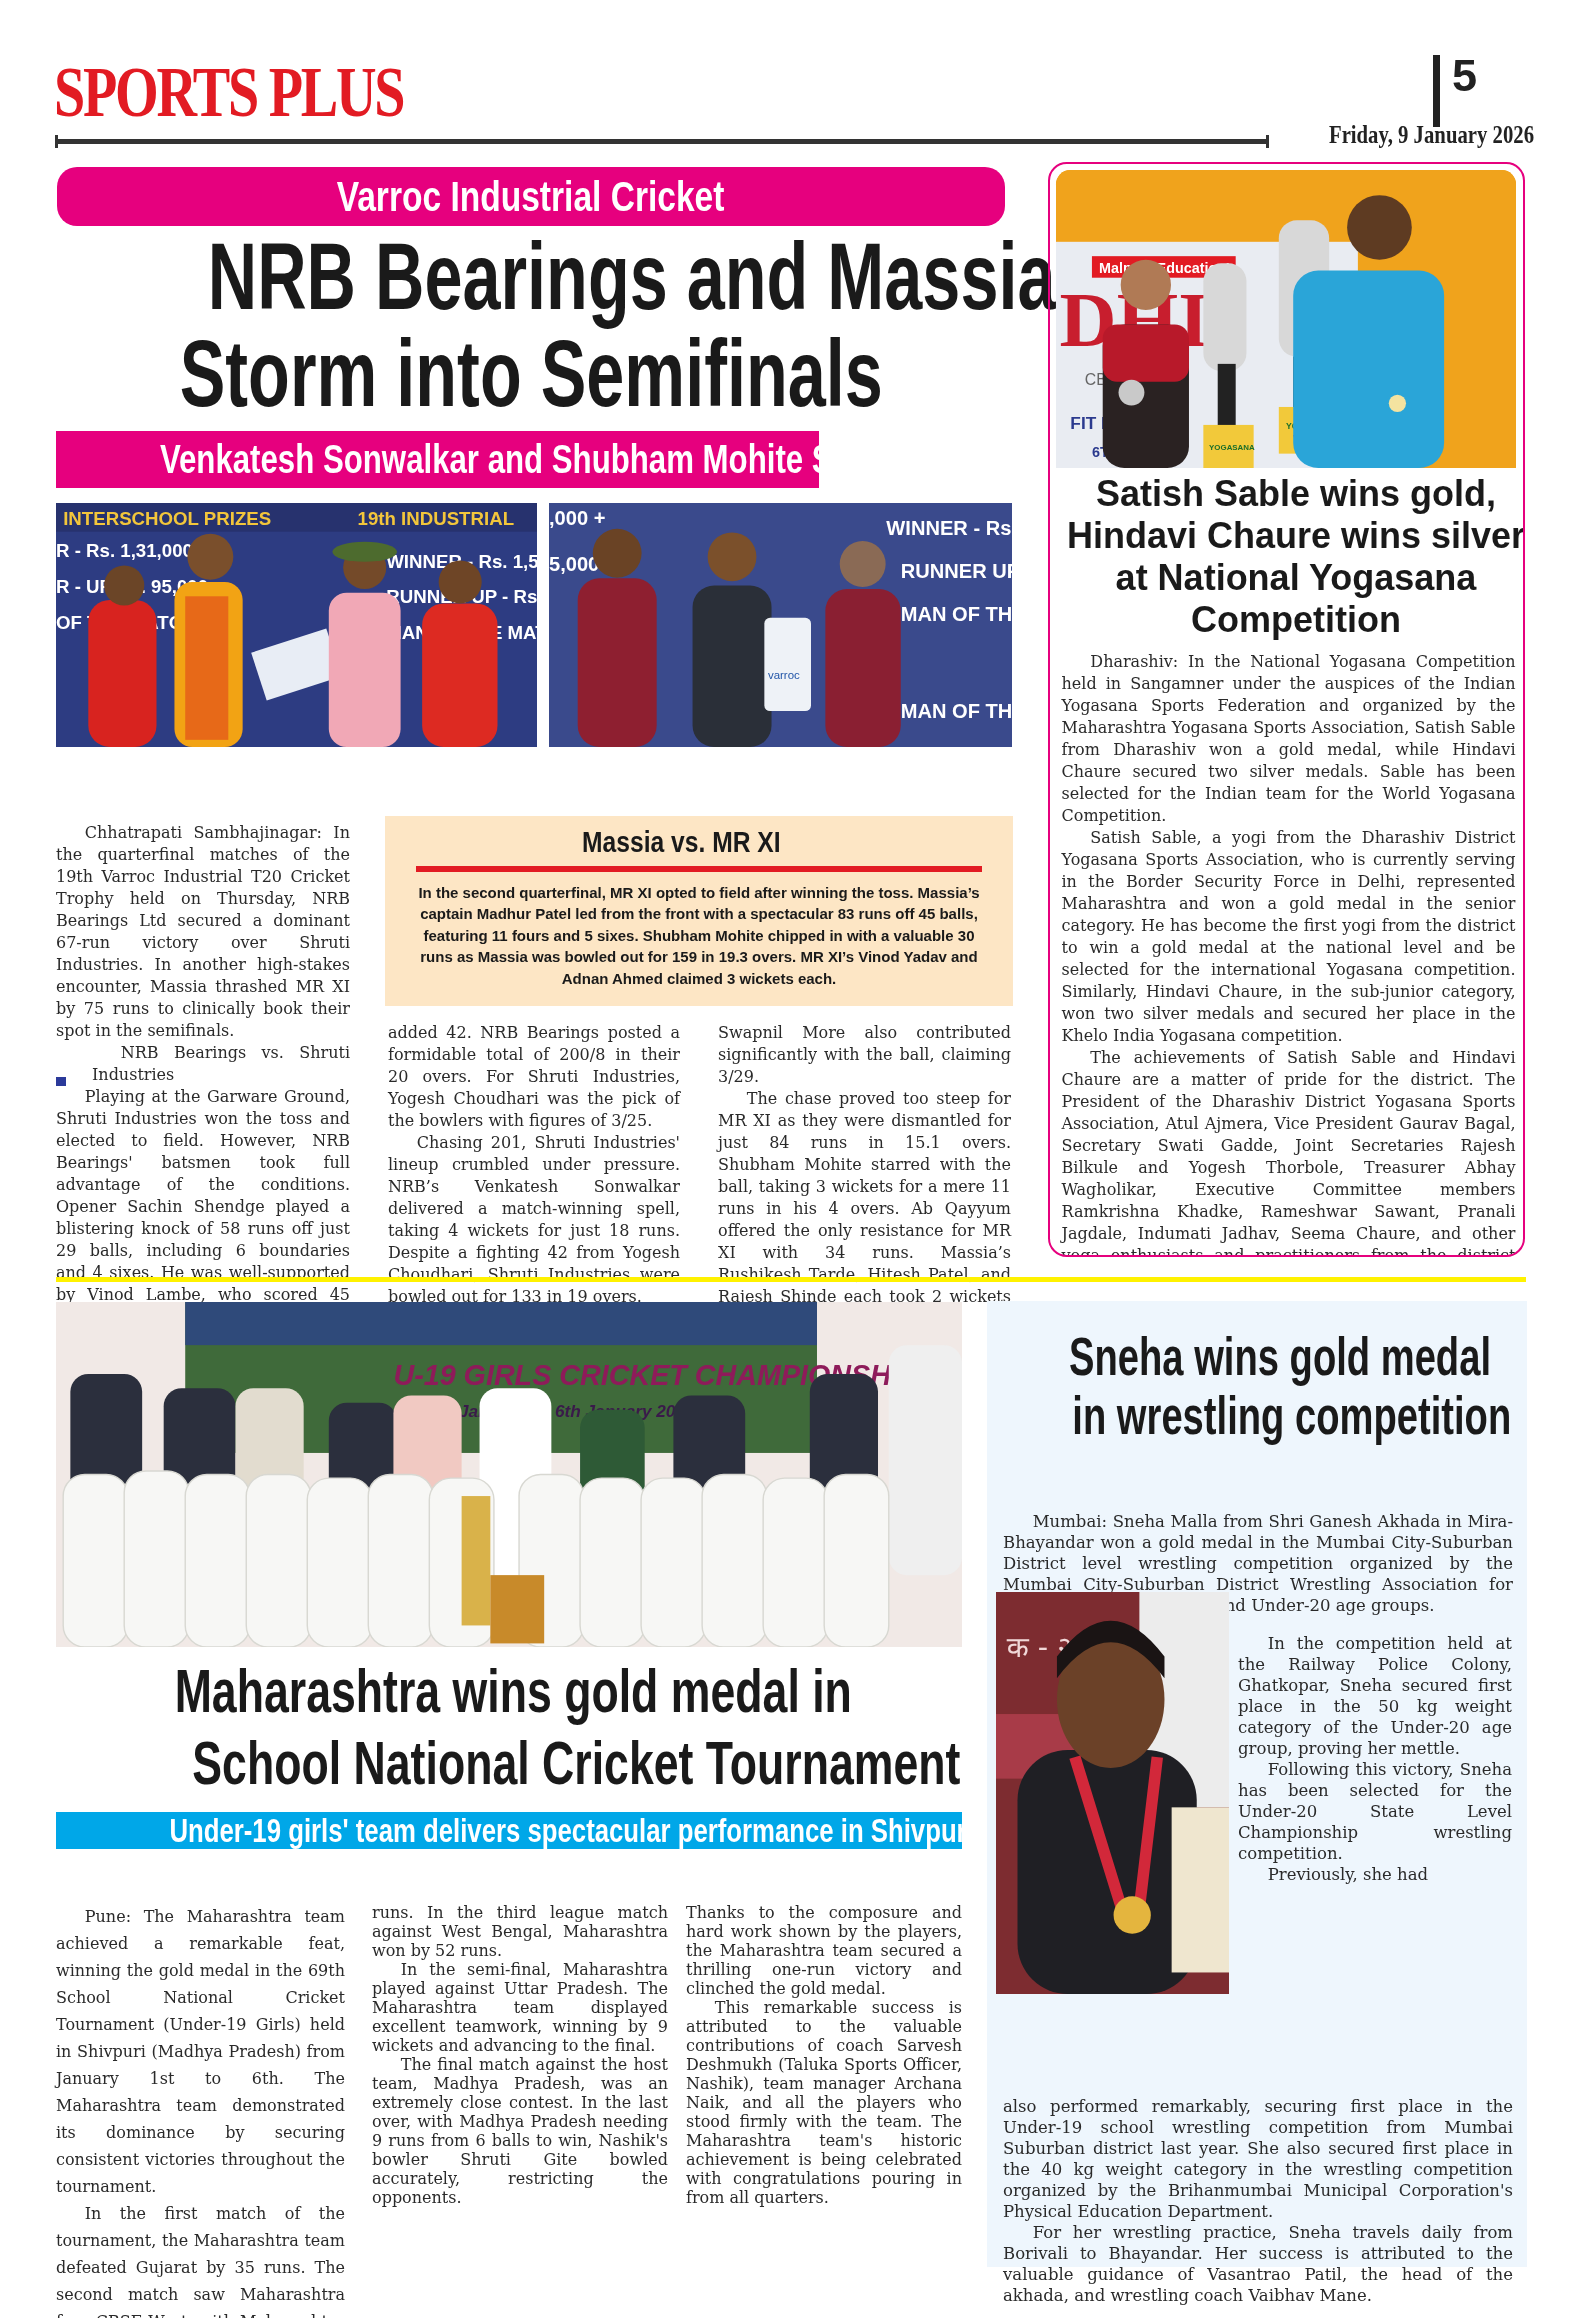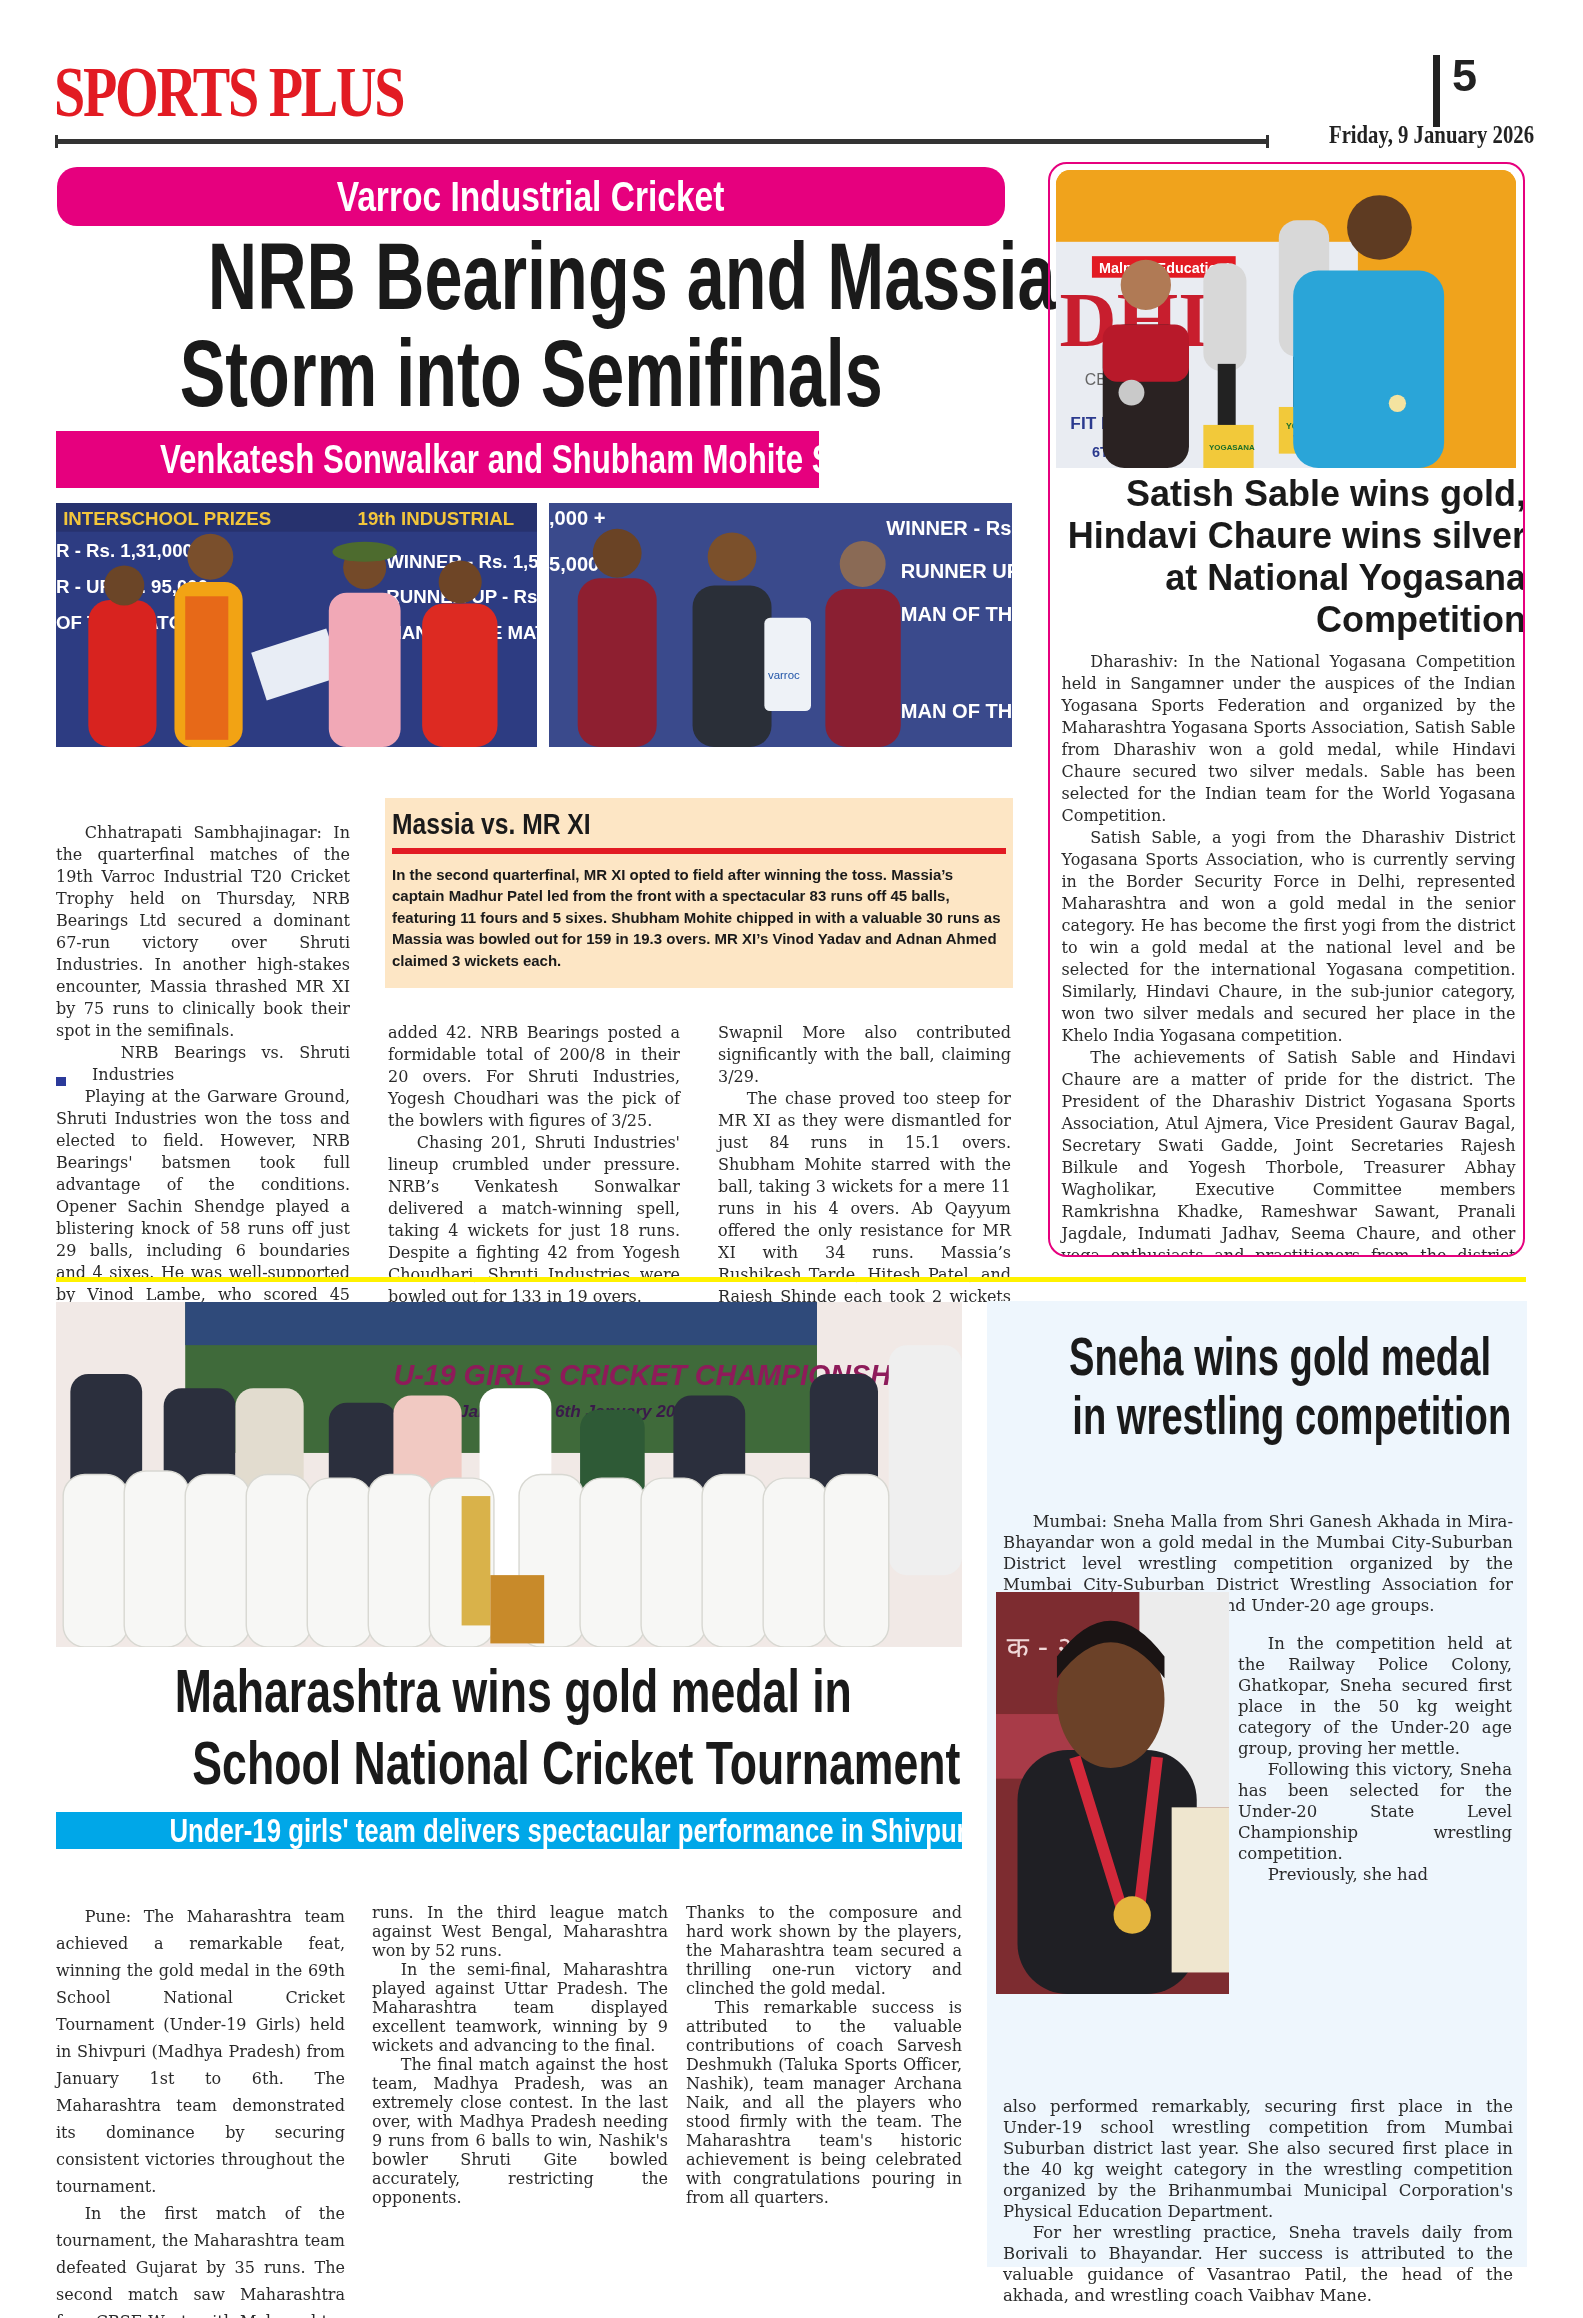--- a/index.html
+++ b/index.html
@@ -15,21 +15,21 @@
   .masthead-rule::before, .masthead-rule::after { content: ""; position: absolute; top: -4.3px; width: 2.9px; height: 13.6px; background: #333; }
   .masthead-rule::before { left: 0; } .masthead-rule::after { right: 0; }
   .page-bar { left: 1433px; top: 55px; width: 7.2px; height: 72px; background: #222; }
   .page-num { left: 1452px; top: 50px; font-family: "Liberation Sans", sans-serif; font-weight: bold; font-size: 45px; color: #222; }
   .page-date { left: 1275px; top: 121px; width: 259px; text-align: right; font-family: "Liberation Serif", serif; font-weight: bold; font-size: 24.4px; transform: scaleX(0.85); transform-origin: right top; }
 
   
   .pink-banner { background: #e6007e; color: #fff; font-family: "Liberation Sans", sans-serif; font-weight: bold; text-align: center; overflow: hidden; white-space: nowrap; }
   .kicker { left: 57px; top: 167px; width: 948px; height: 59px; font-size: 43px; line-height: 59px; border-radius: 20px; }
   .kicker span, .subhead span, .blue-sub span { display: inline-block; transform: scaleX(0.78); }
-  .headline { font-family: "Liberation Sans", sans-serif; font-weight: bold; color: #1a1a1a; text-align: right; line-height: 1.02; }
+  .headline { font-family: "Liberation Sans", sans-serif; font-weight: bold; color: #1a1a1a; text-align: center; line-height: 1.02; }
   .headline span { display: inline-block; transform: scaleX(0.72); white-space: nowrap; }
   .main-headline { left: 43px; top: 228px; width: 977px; font-size: 95px; }
   .subhead { left: 56px; top: 431px; width: 763px; height: 57px; font-size: 40px; line-height: 57px; }
 
   
   .photo { overflow: hidden; background: #2b3a78; }
   .photo svg { width: 100%; height: 100%; display: block; }
   .photo-1 { left: 56px; top: 503px; width: 481px; height: 244px; }
   .photo-2 { left: 549px; top: 503px; width: 463px; height: 244px; }
 
@@ -37,21 +37,21 @@
   .col { font-size: 16px; line-height: 22px; text-align: justify; color: #2a2a2a; margin-top: 48px; }
   .col p { text-indent: 1.8em; }
   .col p.noindent { text-indent: 0; }
   .col-a { left: 56px; top: 774px; width: 294px; }
   .col-b { left: 388px; top: 974px; width: 292px; }
   .col-c { left: 718px; top: 974px; width: 293px; }
   .subtitle-line { text-indent: 0; display: flex; align-items: flex-end; gap: 26px; }
   .bullet-sq { width: 10px; height: 8.6px; background: #2b3a9a; display: inline-block; flex: 0 0 auto; }
 
   
-  .hl-box { left: 385px; top: 798px; width: 628px; height: 190px; background: #fde6c5; padding: 10px 7px; }
+  .hl-box { left: 385px; top: 816px; width: 628px; height: 190px; background: #fde6c5; padding: 10px 31px; text-align: center; }
   .hl-title { font-family: "Liberation Sans", sans-serif; font-weight: bold; font-size: 29px; color: #1a1a1a; display: inline-block; transform: scaleX(0.85); transform-origin: left; }
   .hl-rule { height: 5.7px; background: #e21b23; margin: 7.2px 0 10px; }
   .hl-text { font-family: "Liberation Sans", sans-serif; font-weight: bold; font-size: 15px; line-height: 21.5px; color: #1a1a1a; }
 
   
   .yoga-card { left: 1048px; top: 162px; width: 477px; height: 1095px; border: 2.9px solid #e6007e; border-radius: 18.7px; overflow: hidden; }
   .yoga-photo { position: absolute; left: 5.7px; top: 5.7px; width: 460px; height: 298px; background: #f2a21a; border-radius: 14.4px 14.4px 0 0; overflow: hidden; }
   .yoga-photo svg { width: 100%; height: 100%; display: block; }
   .yoga-headline { position: absolute; left: 16px; top: 309px; width: 460px; font-size: 36px; line-height: 42px; }
   .yoga-body { position: absolute; left: 11.5px; top: 439px; width: 454px; font-size: 16px; line-height: 22px; }

